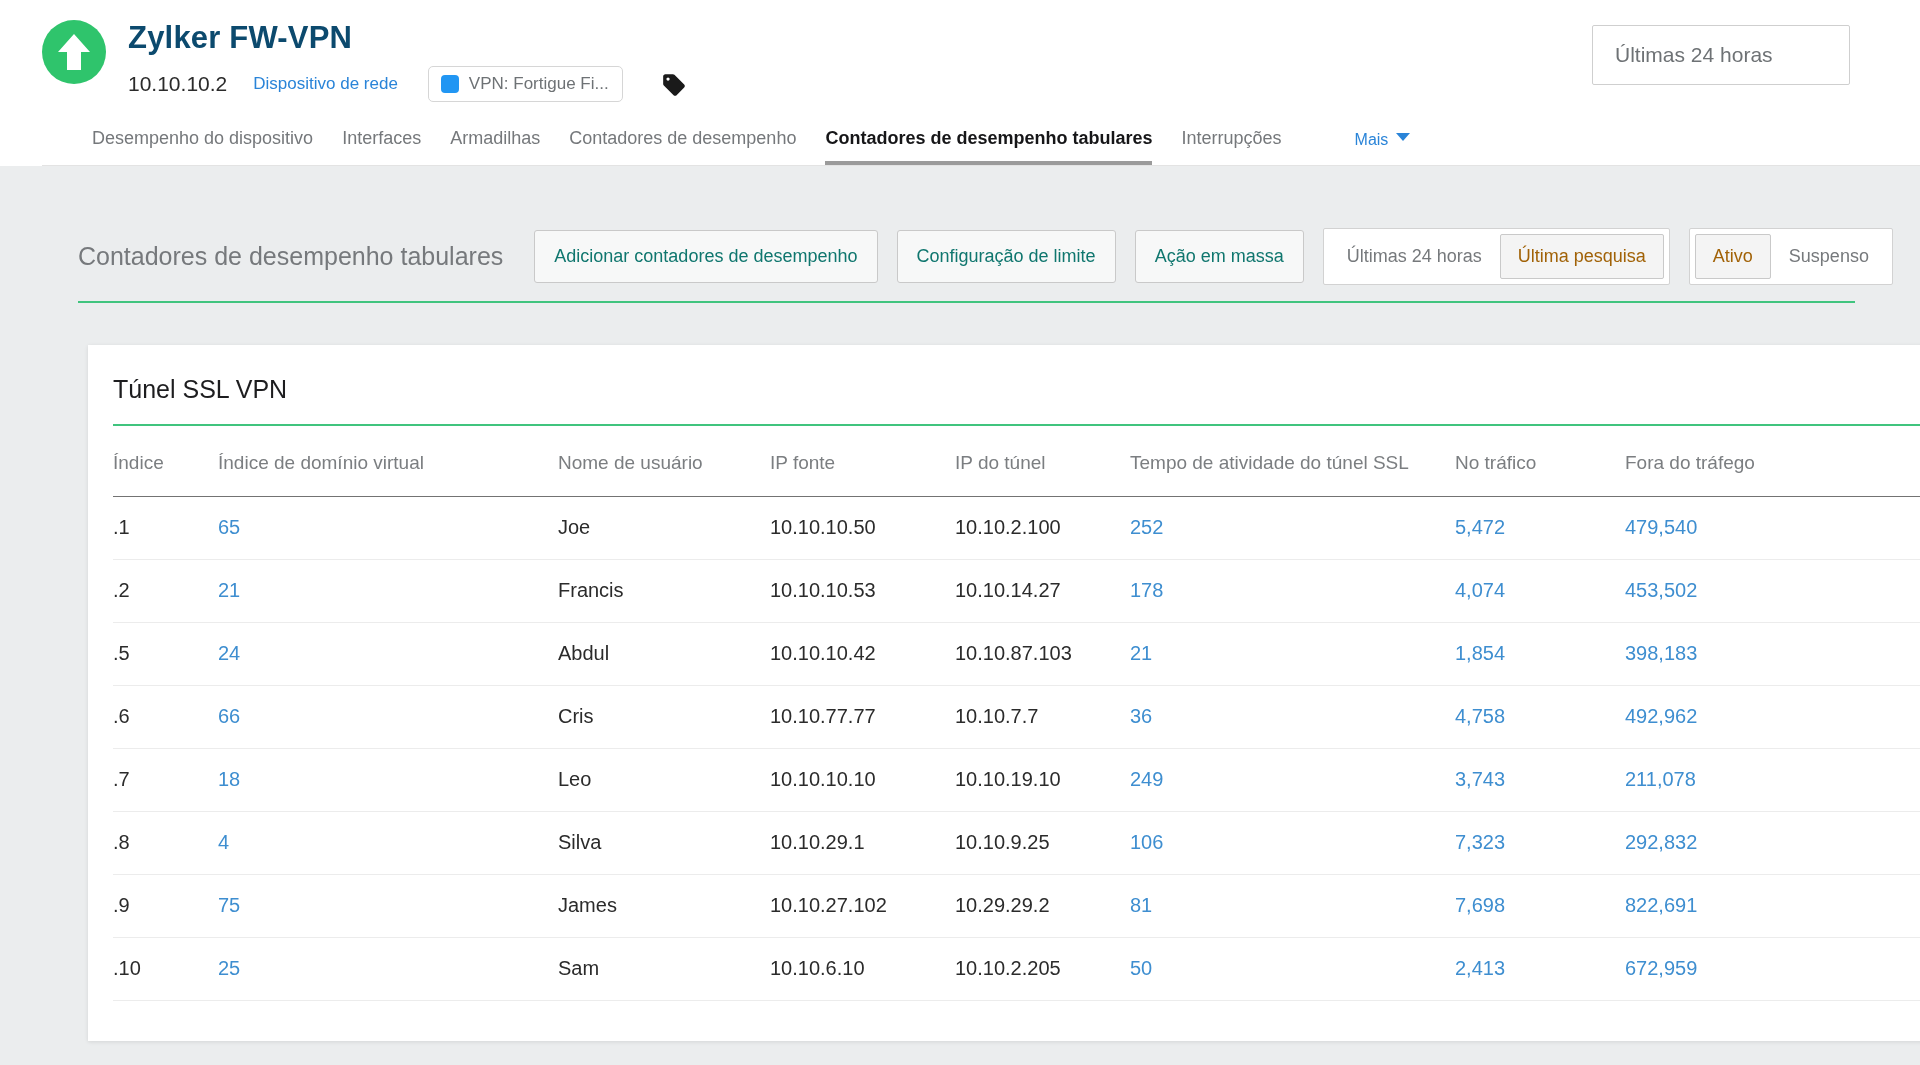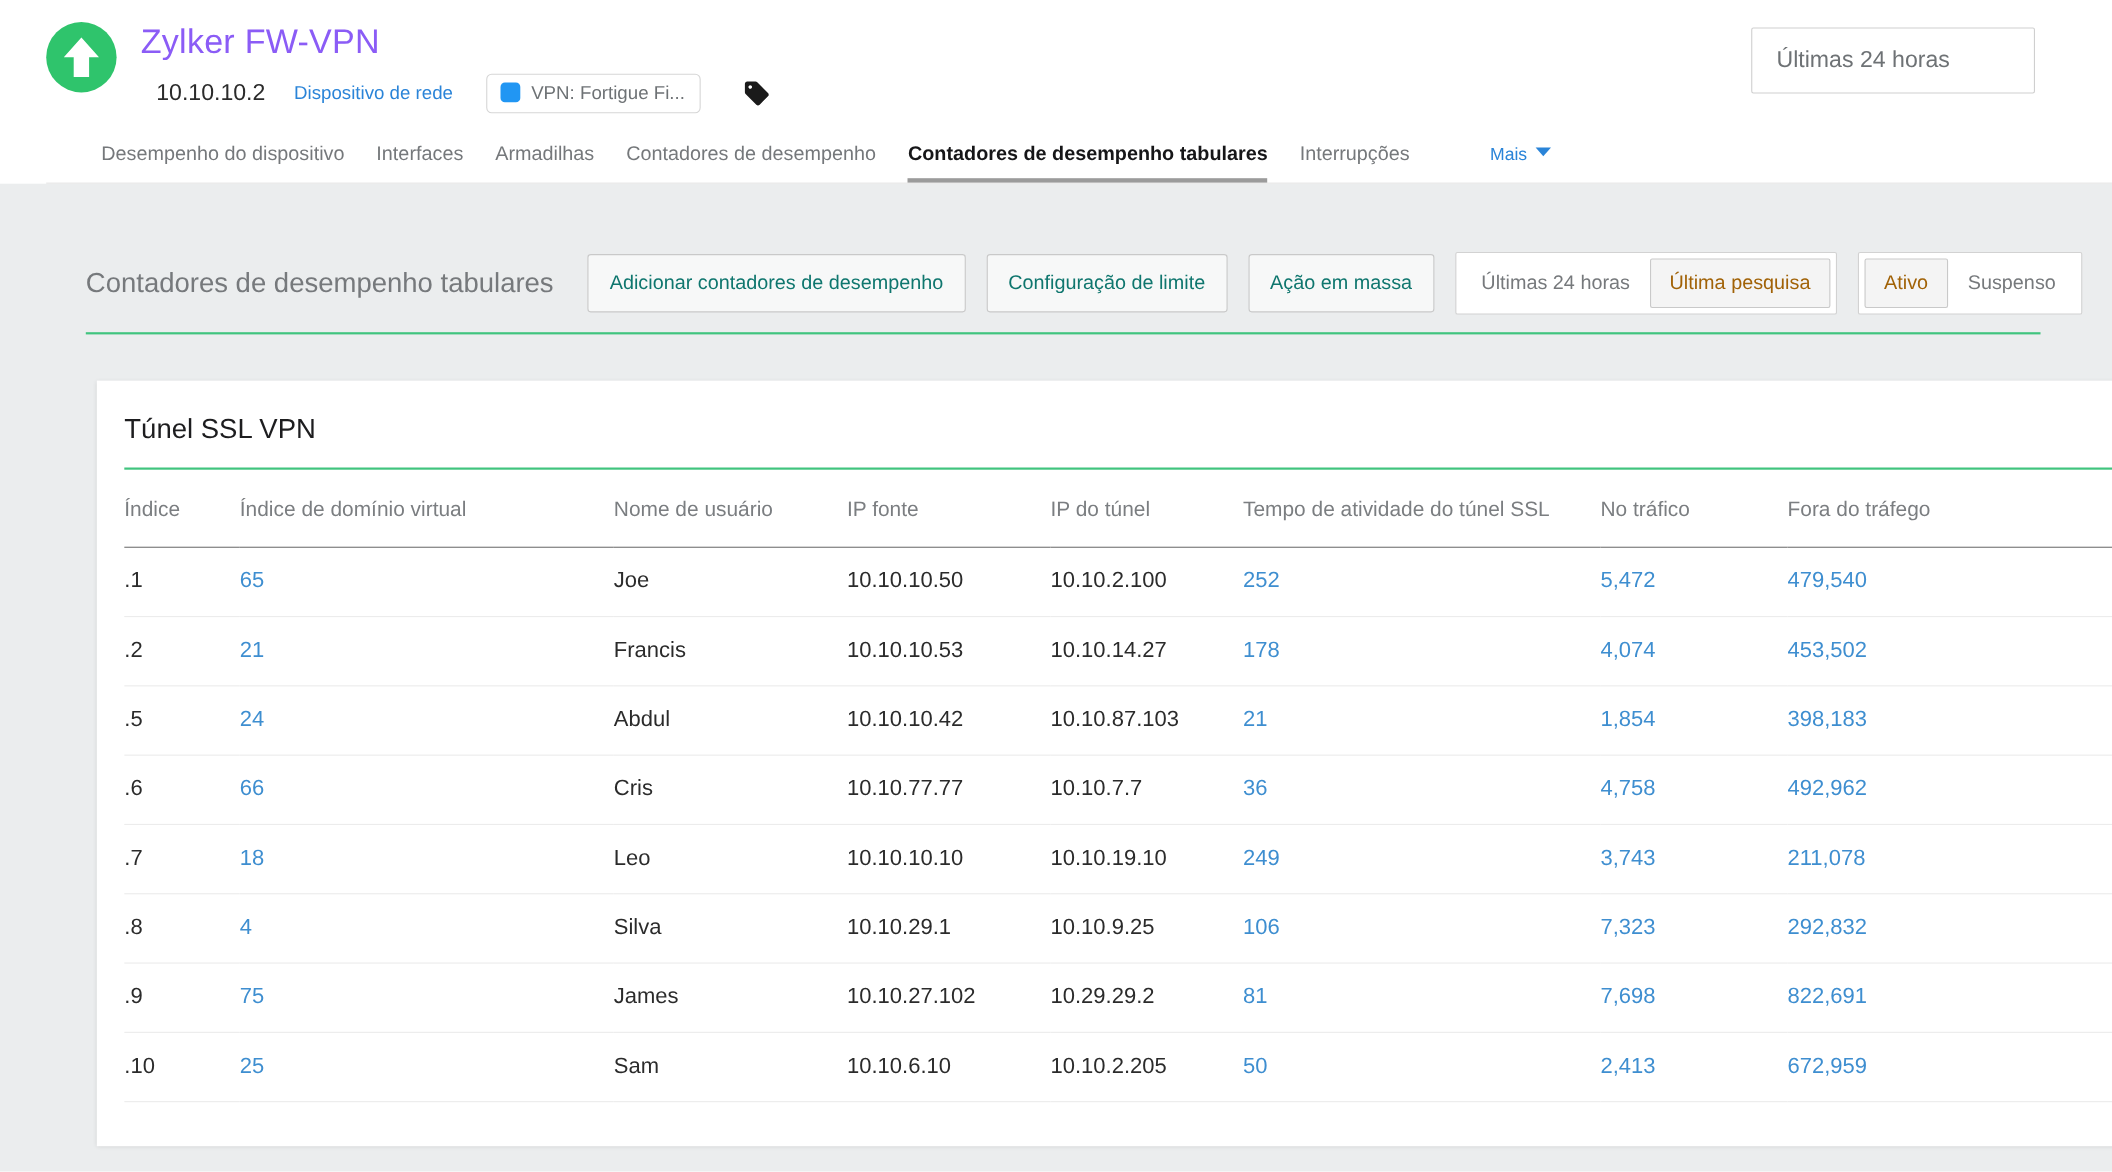--- a/index.html
+++ b/index.html
@@ -9,26 +9,26 @@
     background:#ebedee; color:#2b2b2b; overflow:hidden;
   }
   
   .app-header { background:#fff; padding:20px 0 0 42px; position:relative; }
   .header-row { display:flex; align-items:flex-start; }
   .avatar {
     width:64px; height:64px; border-radius:50%; background:#2fc46c;
     display:flex; align-items:center; justify-content:center; flex:0 0 auto;
   }
   .title-block { margin-left:22px; }
-  .device-title { font-size:31px; font-weight:400; color:#8b5cf6; letter-spacing:.2px; }
-  .device-sub { display:flex; align-items:center; margin-top:10px;margin-left:14px; }
+  .device-title { font-size:31px; font-weight:700; color:#0c4a6e; letter-spacing:.2px; }
+  .device-sub { display:flex; align-items:center; margin-top:10px; }
   .device-ip { font-size:21px; color:#2b2b2b; margin-right:26px; }
   .device-type { font-size:17px; color:#2a84d8; cursor:pointer; margin-right:30px; }
   .tag-chip {
-    display:flex; border:1px solid #d6d6d6; border-radius:5px;
+    display:flex; align-items:center; border:1px solid #d6d6d6; border-radius:5px;
     padding:7px 12px; background:#fff; min-width:195px;
   }
   .tag-chip .swatch { width:18px; height:18px; border-radius:4px; background:#2196f3; margin-right:10px; flex:0 0 auto; }
   .tag-chip .chip-text { font-size:17px; color:#6e7275; white-space:nowrap; }
   .tag-icon { margin-left:38px; margin-top:6px; }
   .time-range-box {
     position:absolute; top:25px; right:70px; width:258px; height:60px;
     border:1px solid #cfcfcf; border-radius:2px; background:#fff;
     display:flex; align-items:center; padding-left:22px;
     font-size:21px; color:#6e7275; cursor:pointer;

